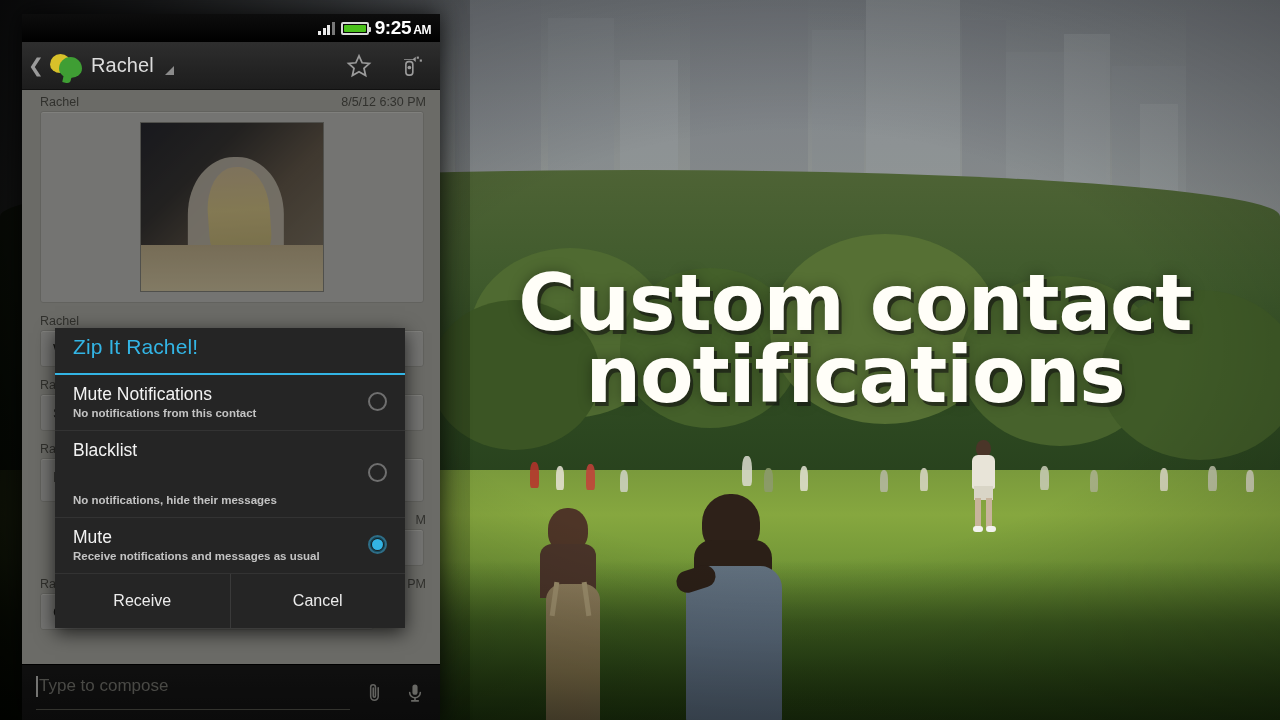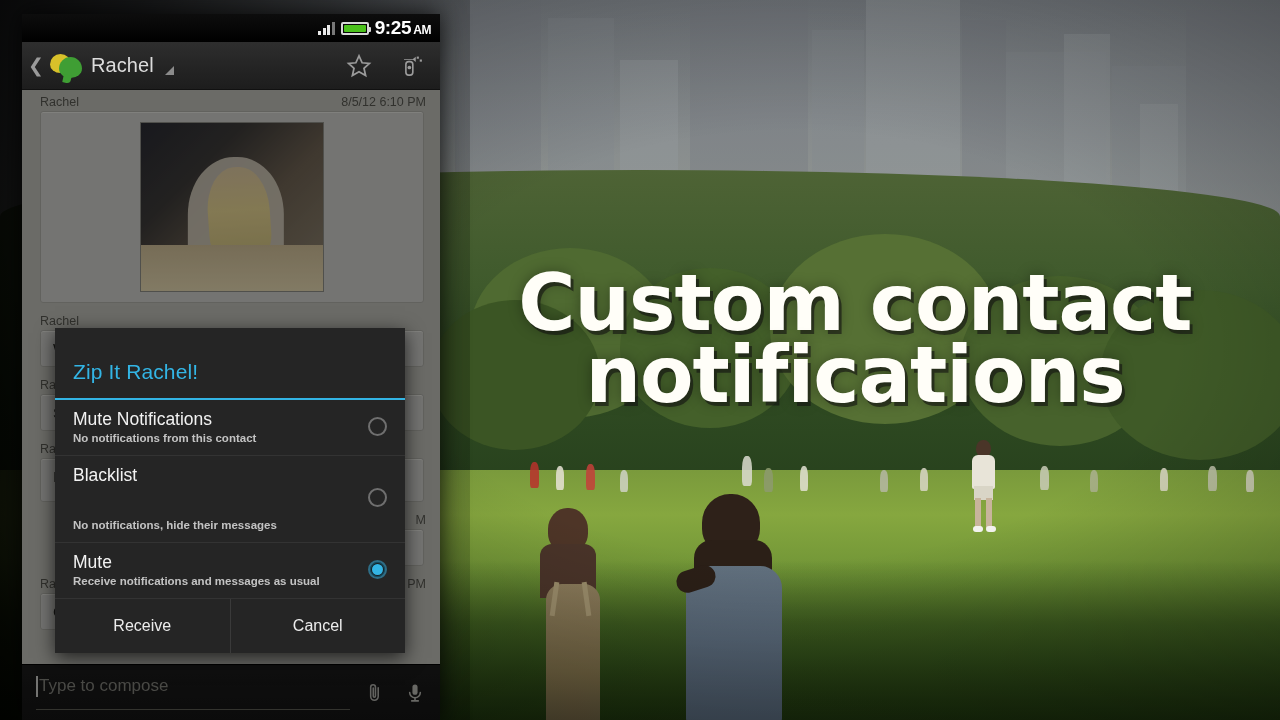--- a/index.html
+++ b/index.html
@@ -183,21 +183,21 @@
   .c-icon { width:30px; height:34px; display:flex; align-items:center; justify-content:center; }
 
   
   .scrim { position:absolute; inset:0; background:rgba(0,0,0,.42); }
   .dialog {
     position:absolute; left:33px; top:238px; width:350px;
     background:#252525;
     box-shadow:0 5px 18px rgba(0,0,0,.7);
   }
   .dlg-title {
-    color:#33b5e5; font-size:21px; padding:32px 18px 14px;
+    color:#33b5e5; font-size:21px; padding:7px 18px 14px;
     letter-spacing:.1px;
   }
   .dlg-rule { height:2px; background:#33b5e5; }
   .dlg-opt {
     display:flex; align-items:center; justify-content:space-between;
     padding:9px 18px 11px; border-bottom:1px solid #333;
     min-height:54px;
   }
   .dlg-opt .txt { padding-right:10px; }
   .opt-title { color:#f2f2f2; font-size:17.5px; line-height:1.25; }
@@ -338,21 +338,21 @@
         <rect x="21.0" y="6.0" width="2" height="2" fill="#9b9b9b"></rect>
       </svg>
     </span>
   </div>
 
   <div class="thread">
 
     <div>
       <div class="msg-head">
         <span>Rachel</span>
-        <span>8/5/12 6:10 PM</span>
+        <span>8/5/12 6:30 PM</span>
       </div>
       <div class="bubble photo">
         <span class="photo-thumb">
           <span class="pt-chair"></span>
             <span class="pt-baby"></span>
             <span class="pt-floor"></span>
         </span>
       </div>
     </div>
 

